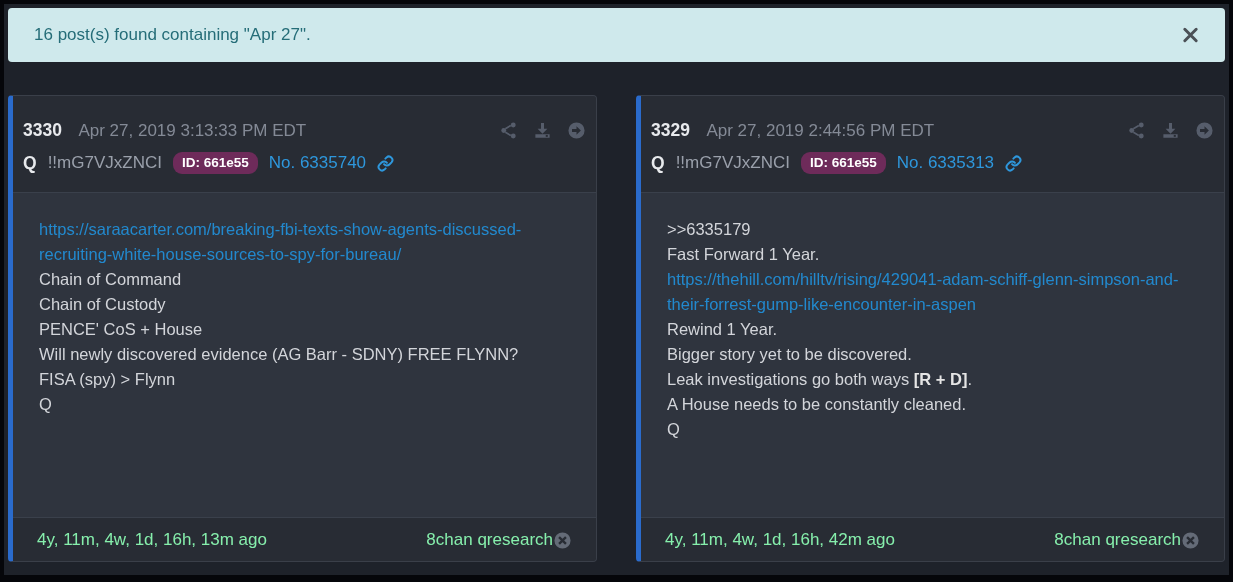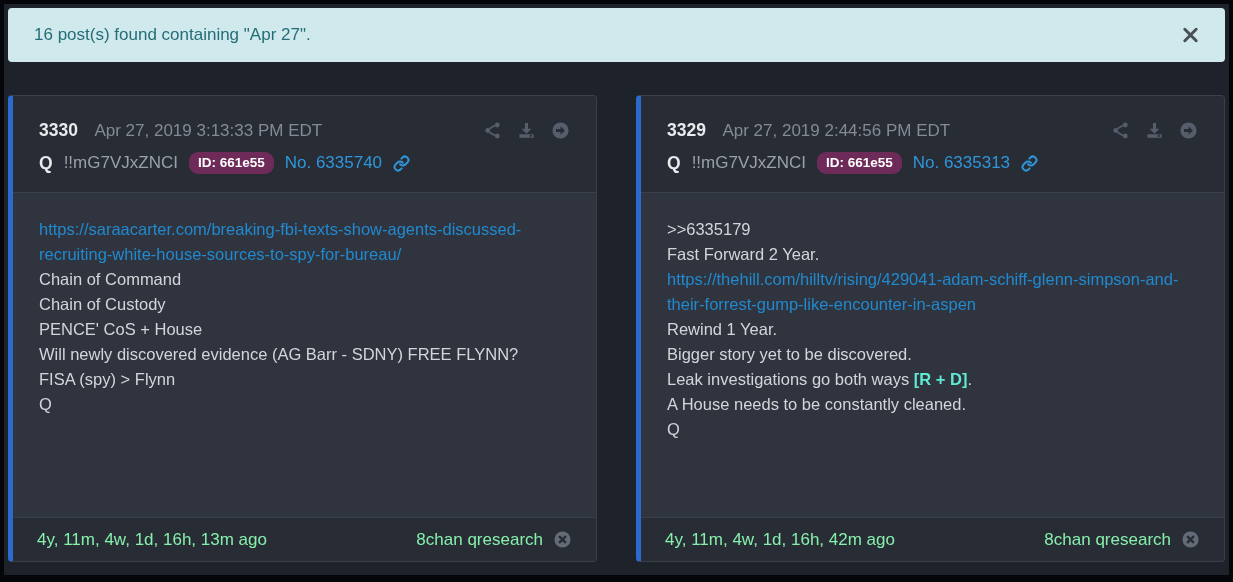--- a/index.html
+++ b/index.html
@@ -27,21 +27,21 @@
 
   
   .posts { display:grid; grid-template-columns:1fr 1fr; gap:39px; margin-top:33px; }
 
   .post-card {
     height:467px; display:flex; flex-direction:column;
     border:1px solid #3a3f49; border-left:5px solid #2a6bcc;
     border-radius:4px; overflow:hidden; background:#2f343e;
   }
 
-  .post-header { background:#282c34; padding:24px 26px 18px; border-bottom:1px solid #3a404b; }
+  .post-header { background:#282c34; padding:24px 10px 18px; border-bottom:1px solid #3a404b; }
   .hrow1 { display:flex; align-items:center; justify-content:space-between; }
   .post-number { color:#e8eaed; font-weight:bold; font-size:17.5px; }
   .post-date { color:#848a96; font-size:17px; margin-left:12px; }
   .header-icons { display:flex; align-items:center; gap:15px; color:#565d6b; }
   .icon-btn { background:none; border:none; color:#565d6b; cursor:pointer; display:flex; align-items:center; padding:0; }
 
   .hrow2 { margin-top:11px; display:flex; align-items:center; gap:11px; font-size:17px; }
   .author { color:#e8eaed; font-weight:bold; font-size:17.5px; }
   .tripcode { color:#9aa0ab; }
   .id-badge {
@@ -49,28 +49,28 @@
     padding:3px 9px 4px; border-radius:9px; cursor:pointer;text-align:center;
   }
   .board-link { color:#2e97dc; text-decoration:none; cursor:pointer; }
   .link-icon { color:#2e97dc; display:flex; align-items:center; cursor:pointer; }
 
   .post-body {
     flex:1; background:#2f343e; padding:24px 26px;
     color:#d3d5da; font-size:16.5px; line-height:25px; overflow:hidden;
   }
   .post-body a { color:#2289ce; text-decoration:none; overflow-wrap:break-word; cursor:pointer; }
-  .post-body strong { font-weight:bold; color:#5eead4; }
+  .post-body strong { font-weight:bold; color:#e5e5e5; }
 
   .post-footer {
     background:#282c34; border-top:1px solid #3a404b; height:44px;
     display:flex; align-items:center; justify-content:space-between;
     padding:0 24px; color:#86efac; font-size:17px;
   }
-  .source-wrap { display:flex; align-items:flex-start; gap:10px; }
+  .source-wrap { display:flex; align-items:flex-end; }
   .remove-btn { background:none; border:none; color:#646b77; cursor:pointer; display:flex; align-items:center; padding:0; }
 
   svg { display:block; }
 </style>
 </head>
 <body>
 
 <div class="frame">
   <div class="page">
 
@@ -191,21 +191,21 @@
               <svg width="17" height="17" viewBox="0 0 24 24" fill="none" stroke="currentColor" stroke-width="2.8" stroke-linecap="round">
                   <path d="M10 13a5 5 0 0 0 7.5.5l3-3a5 5 0 0 0-7-7.1l-1.7 1.7"></path>
                   <path d="M14 11a5 5 0 0 0-7.5-.5l-3 3a5 5 0 0 0 7 7.1l1.7-1.7"></path>
                 </svg>
             </span>
           </div>
         </header>
 
         <div class="post-body">
           <div class="line">&gt;&gt;6335179</div>
-          <div class="line">Fast Forward 2 Year.</div>
+          <div class="line">Fast Forward 1 Year.</div>
           <div class="line"><a>https://thehill.com/hilltv/rising/429041-adam-schiff-glenn-simpson-and-their-forrest-gump-like-encounter-in-aspen</a></div>
           <div class="line">Rewind 1 Year.</div>
           <div class="line">Bigger story yet to be discovered.</div>
           <div class="line"><span>Leak investigations go both ways </span><strong>[R + D]</strong><span>.</span></div>
           <div class="line">A House needs to be constantly cleaned.</div>
           <div class="line">Q</div>
         </div>
 
         <footer class="post-footer">
           <span>4y, 11m, 4w, 1d, 16h, 42m ago</span>

